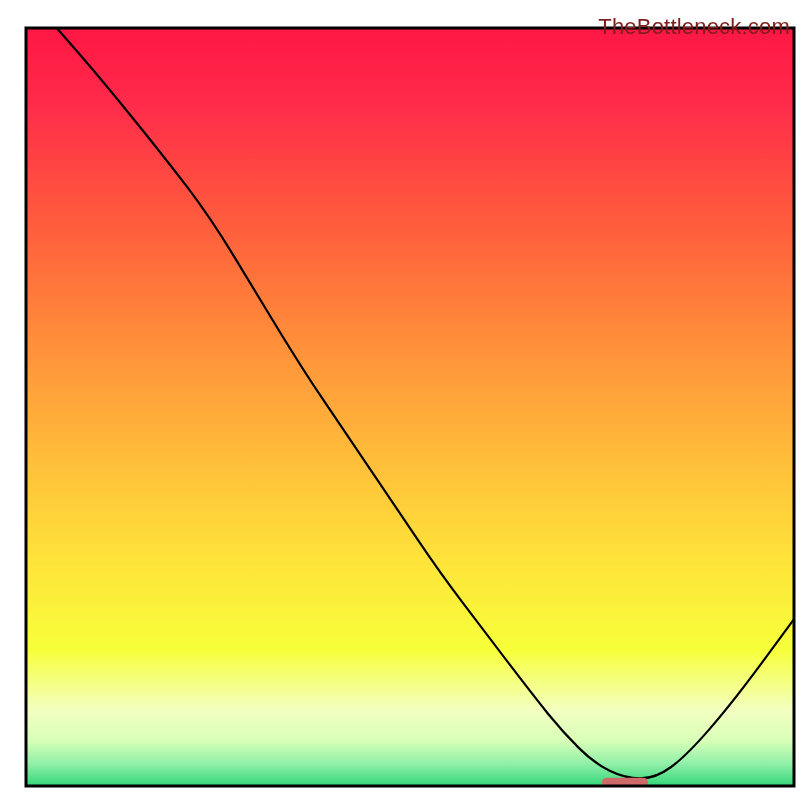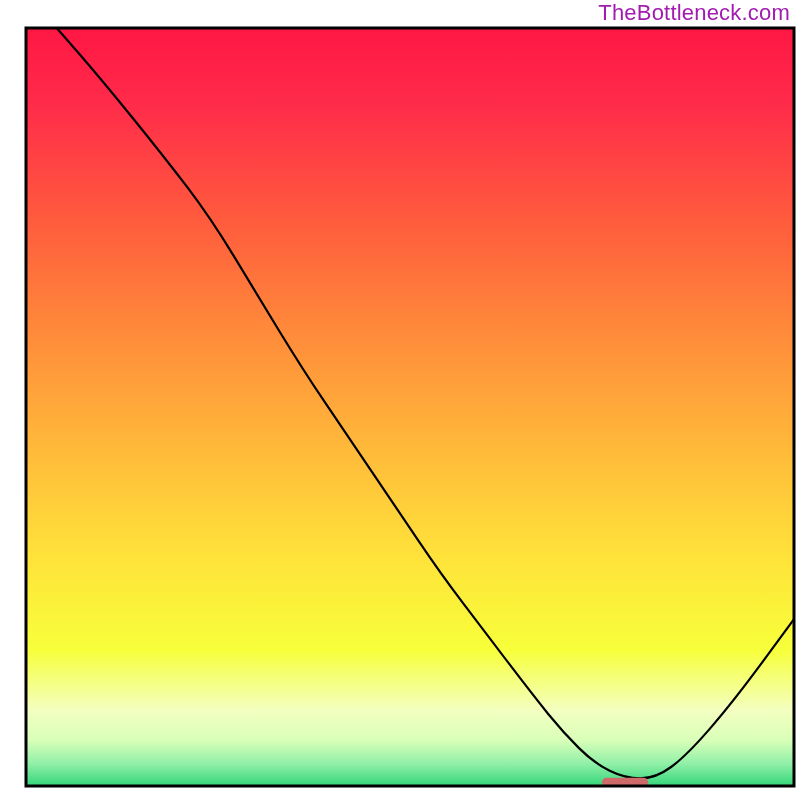--- a/index.html
+++ b/index.html
@@ -10,23 +10,23 @@
     background: #ffffff;
     font-family: Arial, Helvetica, sans-serif;
   }
   .container {
     position: relative;
     width: 800px;
     height: 800px;
   }
   .watermark {
     position: absolute;
-    top: 0;
+    top: 14px;
     right: 10px;
-    color: #a21caf;
+    color: #7f1d1d;
     font-size: 22px;
     font-weight: 400;
     letter-spacing: 0.2px;
     z-index: 10;
   }
   svg {
     position: absolute;
     left: 0;
     top: 0;
   }

